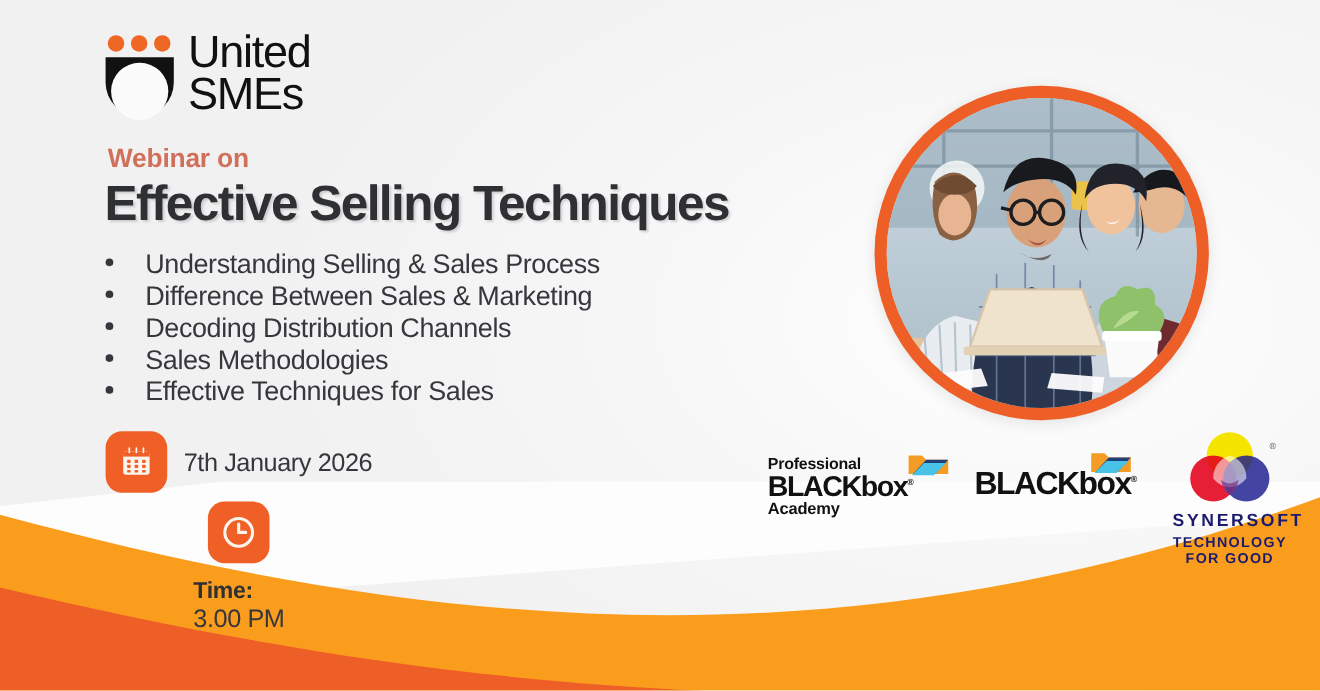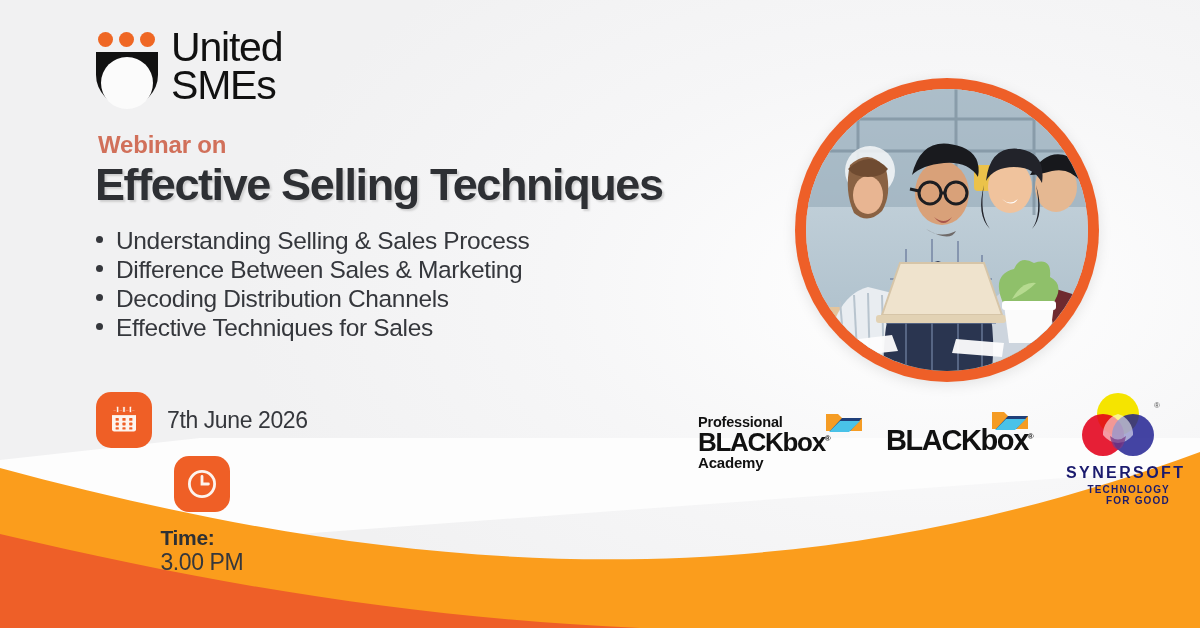--- a/index.html
+++ b/index.html
@@ -52,21 +52,21 @@
   .title {
     position:absolute; left:95px; top:159px;
     font-size:45px; font-weight:700; letter-spacing:-1.4px;
     color:#2e3034;
     text-shadow:2px 2px 2px rgba(120,120,120,.28);
   }
 
   
   .bullets { position:absolute; left:96px; top:226px; }
   .bullets li {
-    list-style:none; display:flex; align-items:baseline; gap:13px;
+    list-style:none; display:flex; align-items:baseline; gap:29px;
     font-size:24.5px; color:#35373c; letter-spacing:-0.35px;
     height:29px; line-height:29px;
   }
   .bullets li .dot {
     width:7px; height:7px; border-radius:50%; background:#35373c;
     flex:0 0 auto; transform:translateY(-6px);
   }
 
   
   .meta { position:absolute; left:96px; top:388px; }
@@ -99,21 +99,21 @@
   .pb-main .lower { font-weight:700; }
   .pb-reg { font-size:8px; vertical-align:super; }
   .pb-bot { font-size:15px; font-weight:700; color:#111; letter-spacing:-0.2px; margin-top:-1px; }
   .folder { position:absolute; width:40px; height:27px; }
 
   .bb { position:absolute; left:188px; top:34px; width:150px; }
   .bb-main { font-size:29px; font-weight:700; color:#111; letter-spacing:-1.4px; line-height:1; }
 
   .syn { position:absolute; left:368px; top:0; width:104px; text-align:center; }
   .syn-name { font-size:16px; font-weight:700; color:#1b1b6e; letter-spacing:2.4px; margin-top:2px; }
-  .syn-tag { font-size:10px; font-weight:700; color:#1b1b6e; letter-spacing:1.2px; margin-top:2px;text-align:right; }
+  .syn-tag { font-size:13px; font-weight:700; color:#1b1b6e; letter-spacing:1.2px; margin-top:2px; }
 </style>
 </head>
 <body>
 
 <div id="banner">
 
   <div class="bands">
     <svg viewBox="0 0 1200 190" preserveAspectRatio="none" aria-hidden="true">
       <path d="M0,22 L1200,-110 L1200,30 L0,118 Z" fill="#fdfdfd"></path>
       <path d="M0,30 C380,132 760,176 1200,14 L1200,190 L0,190 Z" fill="#fb9d1c"></path>
@@ -144,20 +144,24 @@
       <span class="dot"></span>
       <span>Understanding Selling &amp; Sales Process</span>
     </li>
     <li>
       <span class="dot"></span>
       <span>Difference Between Sales &amp; Marketing</span>
     </li>
     <li>
       <span class="dot"></span>
       <span>Decoding Distribution Channels</span>
+    </li>
+    <li>
+      <span class="dot"></span>
+      <span>Sales Methodologies</span>
     </li>
     <li>
       <span class="dot"></span>
       <span>Effective Techniques for Sales</span>
     </li>
   </ul>
 
   <div class="meta">
 
     <div class="meta-row">
@@ -175,21 +179,21 @@
             <rect x="8.6" y="19.6" width="3.2" height="2.8" rx="0.6"></rect>
             <rect x="15.4" y="19.6" width="3.2" height="2.8" rx="0.6"></rect>
             <rect x="22.2" y="19.6" width="3.2" height="2.8" rx="0.6"></rect>
             <rect x="8.6" y="24.2" width="3.2" height="2.4" rx="0.6"></rect>
             <rect x="15.4" y="24.2" width="3.2" height="2.4" rx="0.6"></rect>
             <rect x="22.2" y="24.2" width="3.2" height="2.4" rx="0.6"></rect>
           </g>
         </svg>
       </div>
       <div class="meta-text">
-        <div class="meta-value">7th June 2026</div>
+        <div class="meta-value">7th January 2026</div>
       </div>
     </div>
 
     <div class="meta-row">
       <div class="ico">
         <svg width="36" height="36" viewBox="0 0 36 36" aria-hidden="true">
           <circle cx="18" cy="18" r="12.6" fill="none" stroke="#fdf4ee" stroke-width="2.8"></circle>
           <path d="M18 10.4 V18 H24.4" fill="none" stroke="#fdf4ee" stroke-width="2.8" stroke-linecap="round"></path>
         </svg>
       </div>

